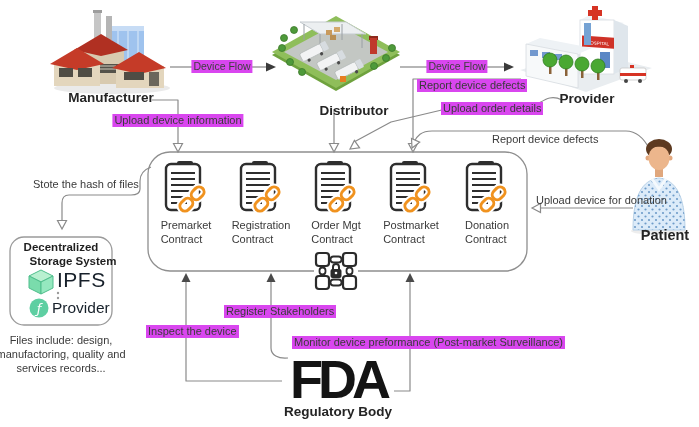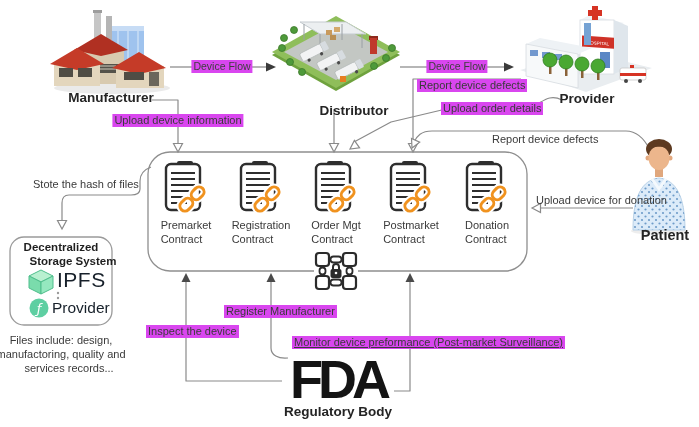--- a/index.html
+++ b/index.html
@@ -252,22 +252,22 @@
 
 <div class="lbl flowlbl ctr bg" style="left:222px;top:60px;">Device Flow</div>
 <div class="lbl flowlbl ctr bg" style="left:457px;top:60px;">Device Flow</div>
 <div class="lbl ctr bg" style="left:178px;top:114px;">Upload device information</div>
 <div class="lbl bg" style="left:417px;top:79px;">Report device defects</div>
 <div class="lbl bg" style="left:441px;top:102px;">Upload order details</div>
 <div class="lbl" style="left:492px;top:133px;">Report device defects</div>
 <div class="lbl" style="left:536px;top:194px;">Upload device for donation</div>
 <div class="lbl" style="left:33px;top:178px;">Stote the hash of files</div>
 <div class="lbl bg" style="left:146px;top:325px;">Inspect the device</div>
-<div class="lbl bg" style="left:224px;top:305px;">Register Manufacturer</div>
-<div class="lbl bg" style="left:292px;top:336px;text-decoration:underline;">Monitor device preformance (Post-market Surveillance)</div>
+<div class="lbl bg" style="left:224px;top:305px;">Register Stakeholders</div>
+<div class="lbl bg" style="left:292px;top:336px;">Monitor device preformance (Post-market Surveillance)</div>
 
 <div class="contract-lbl" style="left:186px;top:218px;">
   <span>Premarket</span><br>
   <span>Contract</span>
 </div>
 <div class="contract-lbl" style="left:261px;top:218px;">
   <span>Registration</span><br>
   <span>Contract</span>
 </div>
 <div class="contract-lbl" style="left:336px;top:218px;">
@@ -282,15 +282,15 @@
   <span>Donation</span><br>
   <span>Contract</span>
 </div>
 
 <div class="stor-title" style="left:61px;top:241px;">Decentralized</div>
 <div class="stor-title" style="left:61px;top:255px;padding-left:24px;">Storage System</div>
 <div class="ipfs-word" style="left:57px;top:268px;">IPFS</div>
 <div class="filecoin-word" style="left:52px;top:299px;">Provider</div>
 <div class="note-line" style="left:61px;top:334px;">Files include: design,</div>
 <div class="note-line" style="left:61px;top:348px;">manufactoring, quality and</div>
-<div class="note-line" style="left:61px;top:362px;margin-left:8px;">services records...</div>
+<div class="note-line" style="left:61px;top:362px;">services records...</div>
 
 </div>
 
 </body></html>

